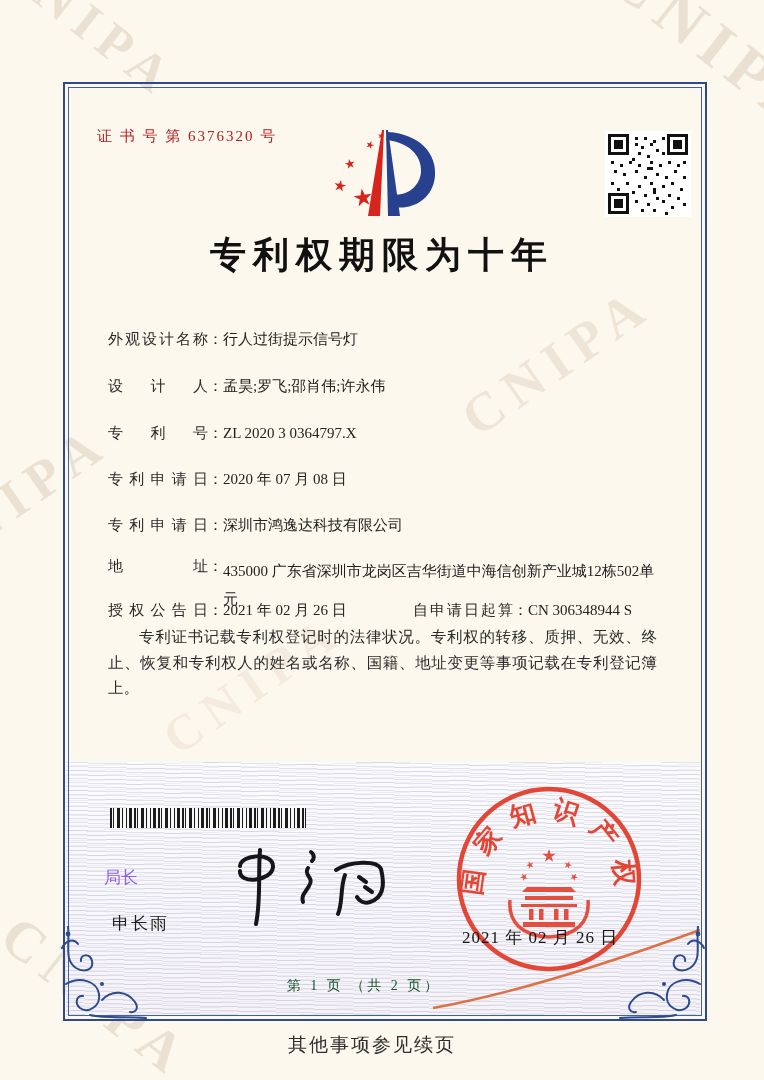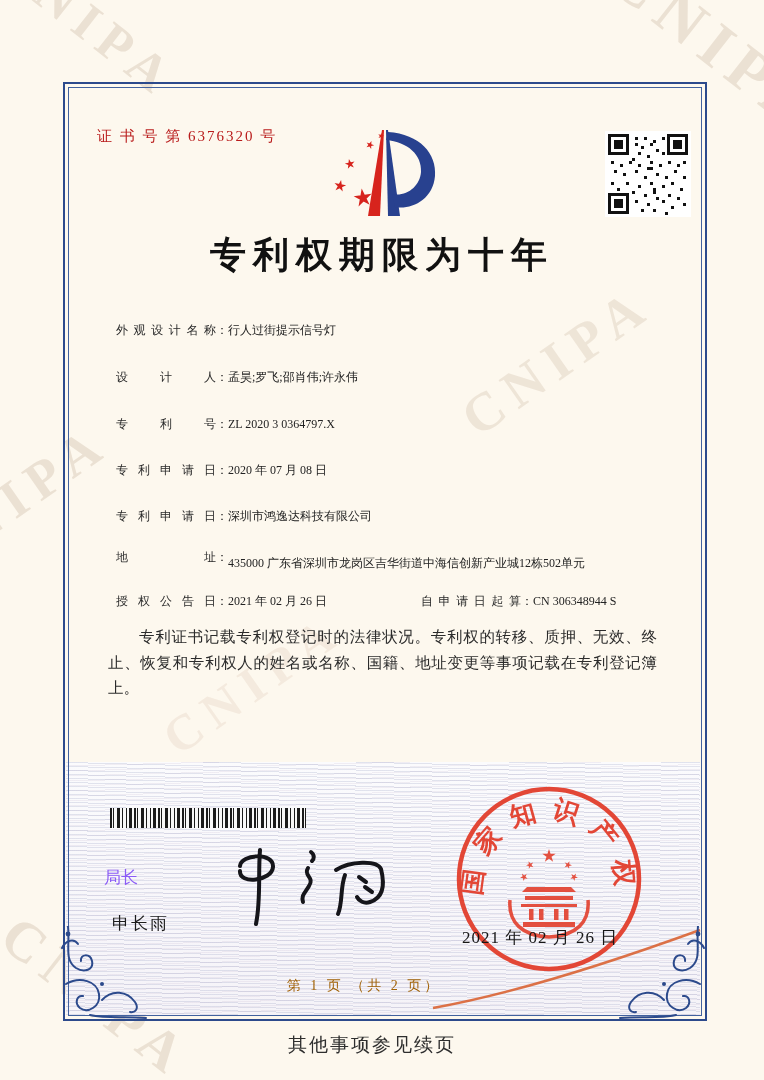--- a/index.html
+++ b/index.html
@@ -44,21 +44,21 @@
     position:absolute;left:97px;top:127px;
     font-size:15px;letter-spacing:2px;color:#b91c1c;z-index:4;
   }
   .logo{position:absolute;left:297px;top:124px;z-index:4;}
   .qr{position:absolute;left:605px;top:131px;width:86px;height:86px;z-index:4;}
   .title{
     position:absolute;left:0;top:231px;width:764px;text-align:center;
     font-size:36px;font-weight:bold;letter-spacing:7px;color:#111;z-index:4;
   }
   
-  .row{position:absolute;left:116px;font-size:12px;color:#222;z-index:4;white-space:nowrap;}
+  .row{position:absolute;left:108px;font-size:15px;color:#222;z-index:4;white-space:nowrap;margin-top:8px;}
   .lbl{
     display:inline-block;width:100px;text-align:justify;text-align-last:justify;
     vertical-align:top;color:#2a2a2a;
   }
   .val{color:#222;}
   .addr-val{
     display:inline-block;white-space:normal;width:438px;vertical-align:top;line-height:28px;
   }
   .grant-right{position:absolute;left:305px;top:0;white-space:nowrap;}
   
@@ -84,21 +84,21 @@
   .director-name{position:absolute;left:112px;top:897px;font-size:17px;color:#1c1c1c;z-index:4;
     font-family:"Liberation Sans", sans-serif;letter-spacing:2px;margin-top:15px;}
   .signature{position:absolute;left:218px;top:840px;z-index:5;}
   .seal{position:absolute;left:452px;top:782px;z-index:5;opacity:.93;}
   .seal-date{
     position:absolute;left:462px;top:926px;width:190px;font-size:17px;color:#161616;
     letter-spacing:1px;z-index:6;white-space:nowrap;
   }
   .page-footer{
     position:absolute;left:0;top:977px;width:728px;text-align:center;
-    font-size:14px;letter-spacing:3px;color:#a16207;z-index:4;
+    font-size:14px;letter-spacing:3px;color:#14532d;z-index:4;
   }
   .continuation{
     position:absolute;left:0;top:1032px;width:744px;text-align:center;
     font-size:19px;letter-spacing:2px;color:#2e2e2e;z-index:4;
   }
   .flourish{position:absolute;z-index:6;}
   .swoosh{position:absolute;left:428px;top:920px;z-index:4;}
 </style>
 </head>
 <body>

